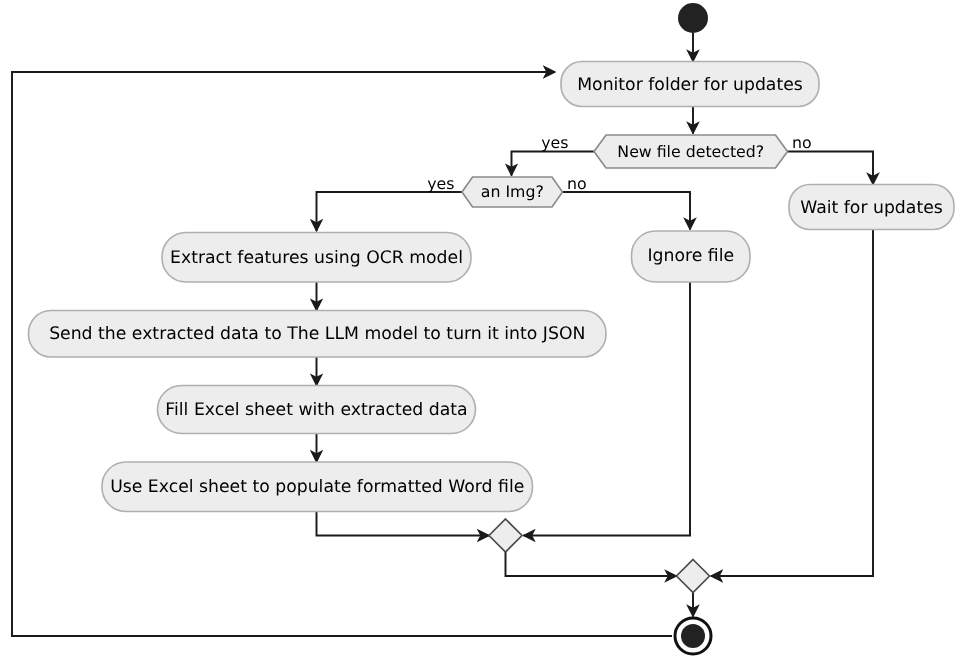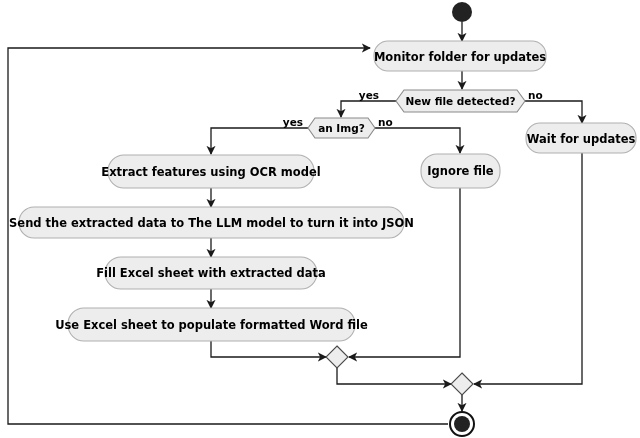--- a/index.html
+++ b/index.html
@@ -10,21 +10,20 @@
   }
   body {
     font-family: "DejaVu Sans", sans-serif;
   }
   #diagram-root {
     position: relative;
     width: 640px;
     height: 438px;
     background: #ffffff;
     overflow: hidden;
-    font-weight: bold;
   }
   #diagram-svg {
     position: absolute;
     left: 0;
     top: 0;
     width: 640px;
     height: 438px;
   }
   .node-label {
     font-family: "DejaVu Sans", sans-serif;

